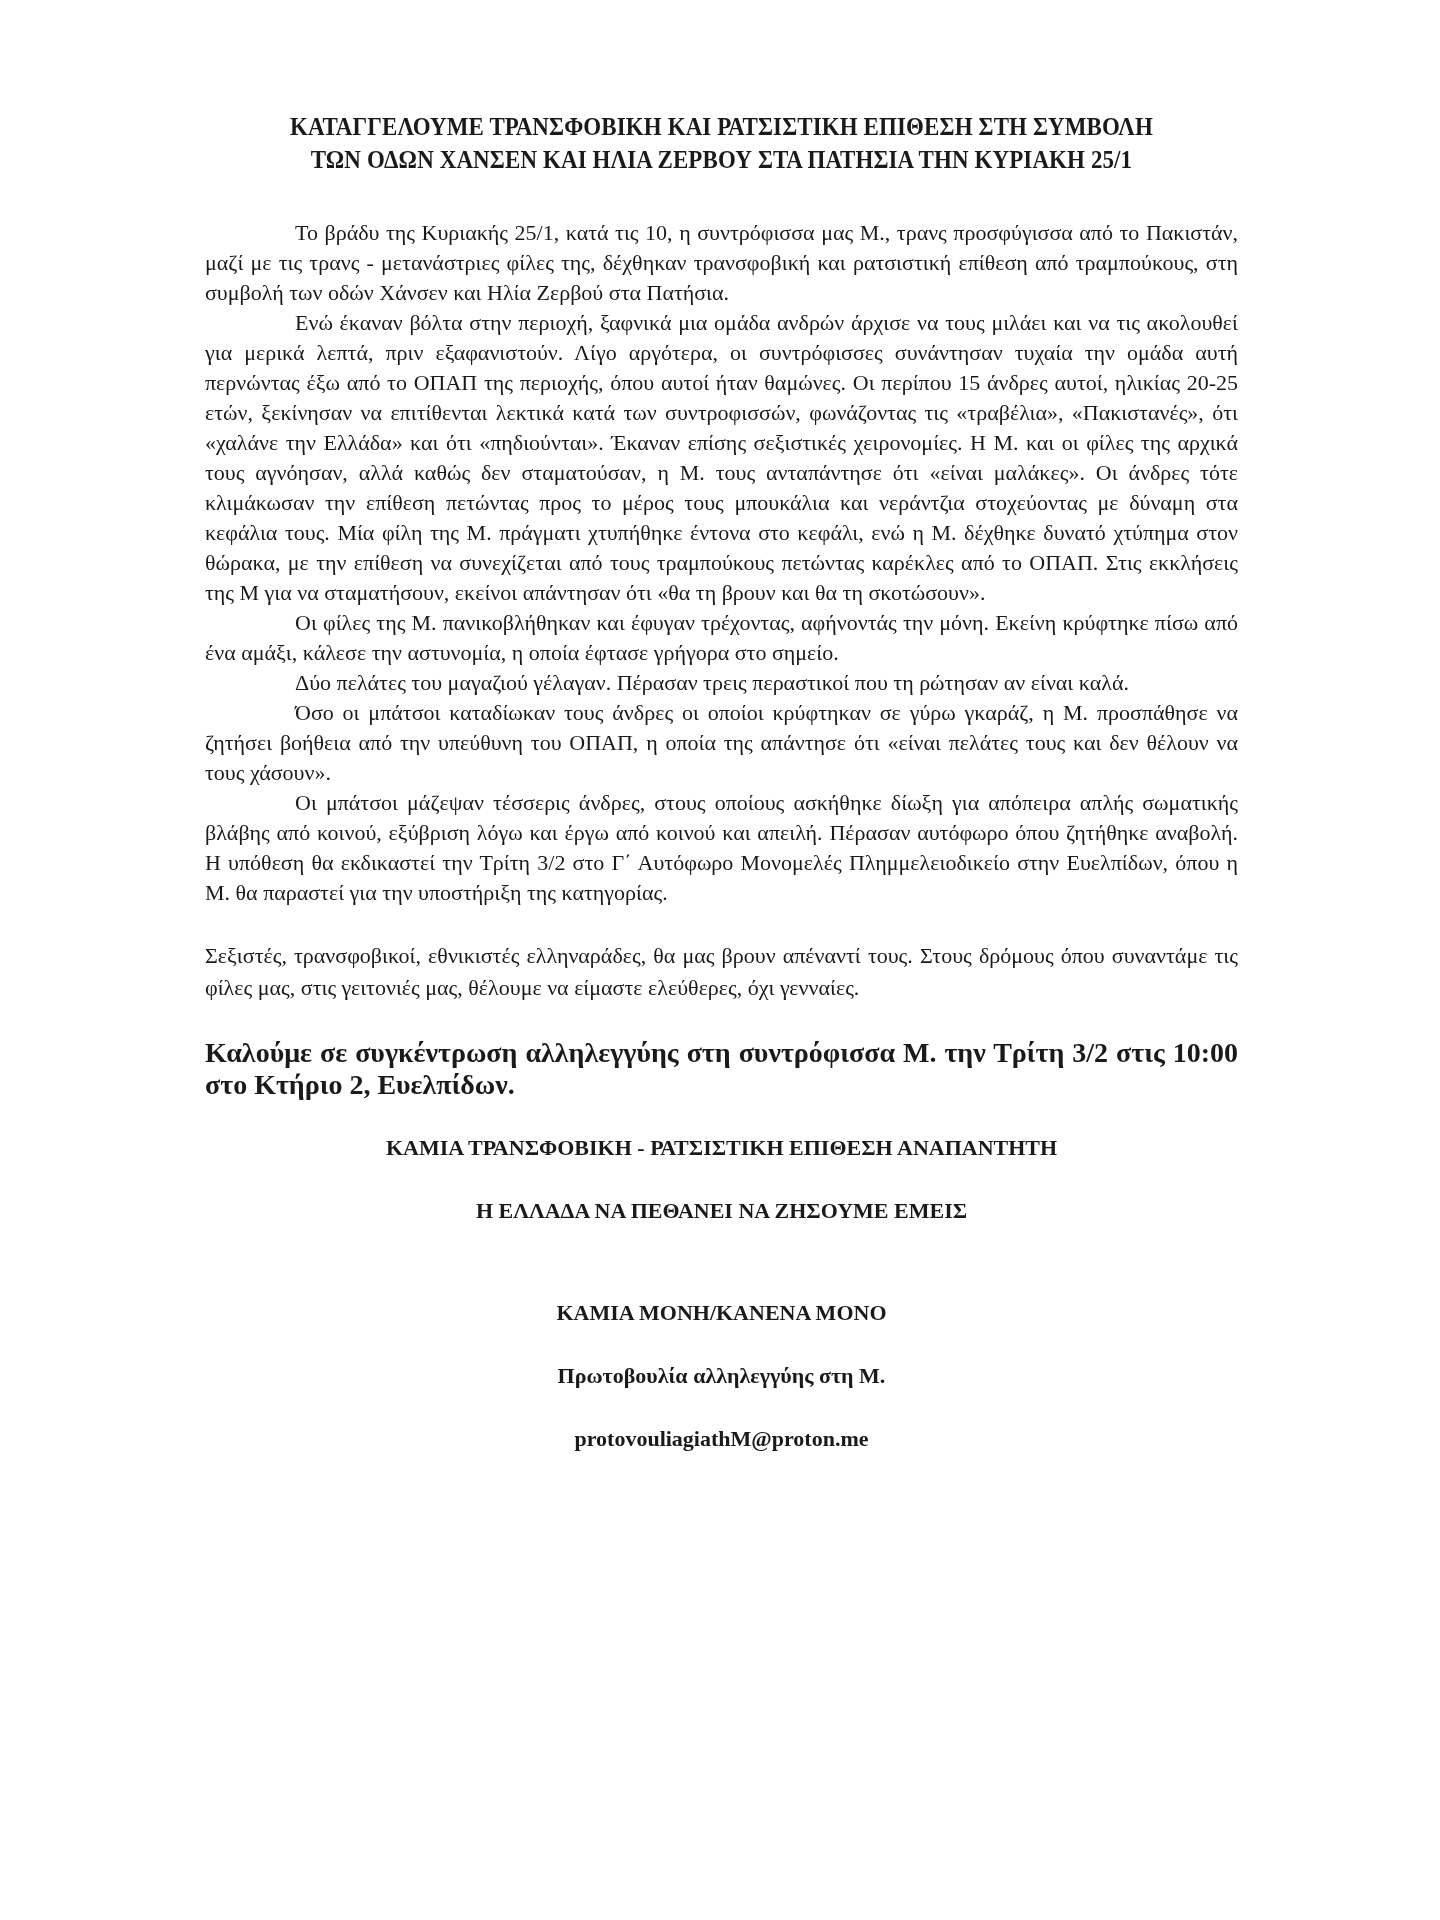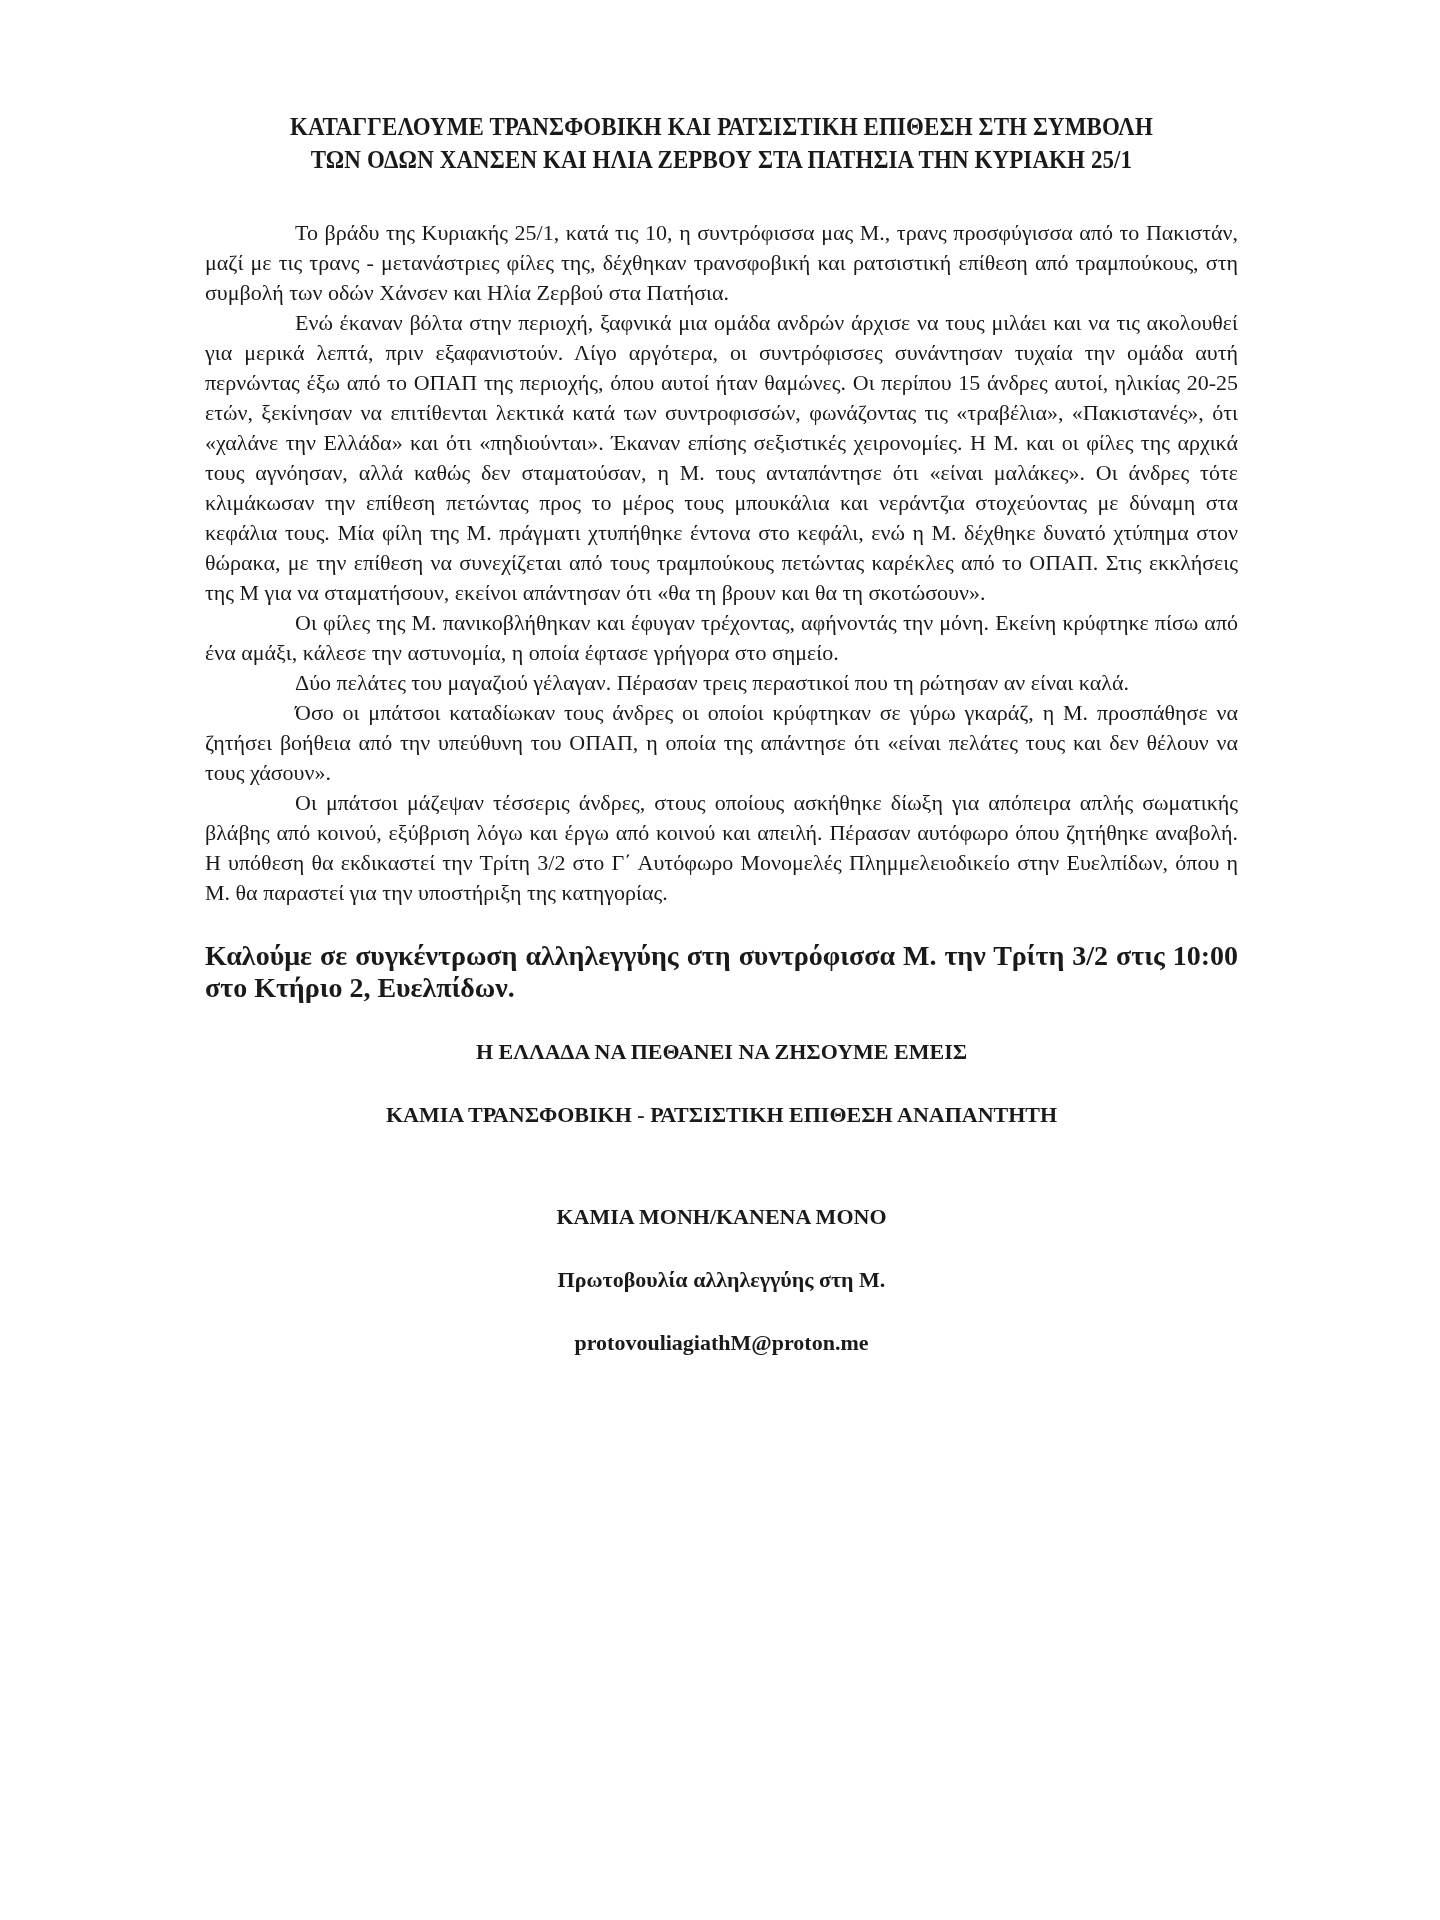--- a/index.html
+++ b/index.html
@@ -91,24 +91,25 @@
 
   <div class="body-text">
     <p>Το βράδυ της Κυριακής 25/1, κατά τις 10, η συντρόφισσα μας Μ., τρανς προσφύγισσα από το Πακιστάν, μαζί με τις τρανς - μετανάστριες φίλες της, δέχθηκαν τρανσφοβική και ρατσιστική επίθεση από τραμπούκους, στη συμβολή των οδών Χάνσεν και Ηλία Ζερβού στα Πατήσια.</p>
     <p>Ενώ έκαναν βόλτα στην περιοχή, ξαφνικά μια ομάδα ανδρών άρχισε να τους μιλάει και να τις ακολουθεί για μερικά λεπτά, πριν εξαφανιστούν. Λίγο αργότερα, οι συντρόφισσες συνάντησαν τυχαία την ομάδα αυτή περνώντας έξω από το ΟΠΑΠ της περιοχής, όπου αυτοί ήταν θαμώνες. Οι περίπου 15 άνδρες αυτοί, ηλικίας 20-25 ετών, ξεκίνησαν να επιτίθενται λεκτικά κατά των συντροφισσών, φωνάζοντας τις «τραβέλια», «Πακιστανές», ότι «χαλάνε την Ελλάδα» και ότι «πηδιούνται». Έκαναν επίσης σεξιστικές χειρονομίες. Η Μ. και οι φίλες της αρχικά τους αγνόησαν, αλλά καθώς δεν σταματούσαν, η Μ. τους ανταπάντησε ότι «είναι μαλάκες». Οι άνδρες τότε κλιμάκωσαν την επίθεση πετώντας προς το μέρος τους μπουκάλια και νεράντζια στοχεύοντας με δύναμη στα κεφάλια τους. Μία φίλη της Μ. πράγματι χτυπήθηκε έντονα στο κεφάλι, ενώ η Μ. δέχθηκε δυνατό χτύπημα στον θώρακα, με την επίθεση να συνεχίζεται από τους τραμπούκους πετώντας καρέκλες από το ΟΠΑΠ. Στις εκκλήσεις της Μ για να σταματήσουν, εκείνοι απάντησαν ότι «θα τη βρουν και θα τη σκοτώσουν».</p>
     <p>Οι φίλες της Μ. πανικοβλήθηκαν και έφυγαν τρέχοντας, αφήνοντάς την μόνη. Εκείνη κρύφτηκε πίσω από ένα αμάξι, κάλεσε την αστυνομία, η οποία έφτασε γρήγορα στο σημείο.</p>
     <p>Δύο πελάτες του μαγαζιού γέλαγαν. Πέρασαν τρεις περαστικοί που τη ρώτησαν αν είναι καλά.</p>
     <p>Όσο οι μπάτσοι καταδίωκαν τους άνδρες οι οποίοι κρύφτηκαν σε γύρω γκαράζ, η Μ. προσπάθησε να ζητήσει βοήθεια από την υπεύθυνη του ΟΠΑΠ, η οποία της απάντησε ότι «είναι πελάτες τους και δεν θέλουν να τους χάσουν».</p>
     <p>Οι μπάτσοι μάζεψαν τέσσερις άνδρες, στους οποίους ασκήθηκε δίωξη για απόπειρα απλής σωματικής βλάβης από κοινού, εξύβριση λόγω και έργω από κοινού και απειλή. Πέρασαν αυτόφωρο όπου ζητήθηκε αναβολή. Η υπόθεση θα εκδικαστεί την Τρίτη 3/2 στο Γ΄ Αυτόφωρο Μονομελές Πλημμελειοδικείο στην Ευελπίδων, όπου η Μ. θα παραστεί για την υποστήριξη της κατηγορίας.</p>
   </div>
 
+  <div class="closing">Σεξιστές, τρανσφοβικοί, εθνικιστές ελληναράδες, θα μας βρουν απέναντί τους. Στους δρόμους όπου συναντάμε τις φίλες μας, στις γειτονιές μας, θέλουμε να είμαστε ελεύθερες, όχι γενναίες.</div>
 
   <div class="call">Καλούμε σε συγκέντρωση αλληλεγγύης στη συντρόφισσα Μ. την Τρίτη 3/2 στις 10:00 στο Κτήριο 2, Ευελπίδων.</div>
 
   <div class="slogans">
+    <span class="slogan">ΚΑΜΙΑ ΤΡΑΝΣΦΟΒΙΚΗ - ΡΑΤΣΙΣΤΙΚΗ ΕΠΙΘΕΣΗ ΑΝΑΠΑΝΤΗΤΗ</span>
     <span class="slogan">Η ΕΛΛΑΔΑ ΝΑ ΠΕΘΑΝΕΙ ΝΑ ΖΗΣΟΥΜΕ ΕΜΕΙΣ</span>
-    <span class="slogan">ΚΑΜΙΑ ΤΡΑΝΣΦΟΒΙΚΗ - ΡΑΤΣΙΣΤΙΚΗ ΕΠΙΘΕΣΗ ΑΝΑΠΑΝΤΗΤΗ</span>
     <span class="slogan gap">ΚΑΜΙΑ ΜΟΝΗ/ΚΑΝΕΝΑ ΜΟΝΟ</span>
     <span class="signature">Πρωτοβουλία αλληλεγγύης στη Μ.</span>
     <span class="email">protovouliagiathM@proton.me</span>
   </div>
 
 </div>
 
 </body></html>

